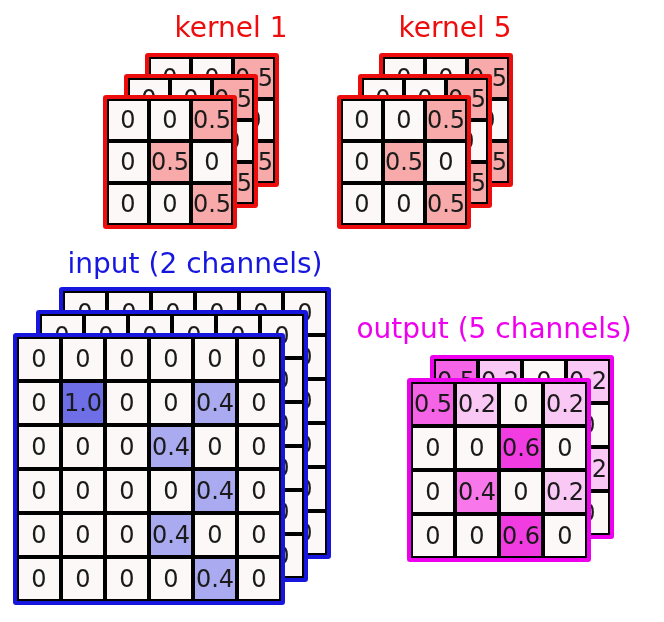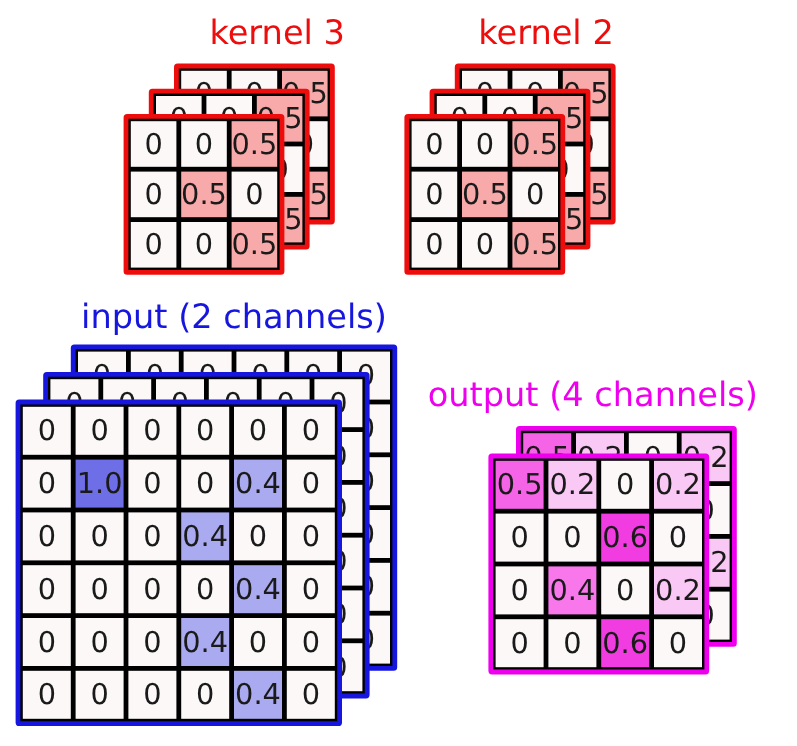--- a/index.html
+++ b/index.html
@@ -42,24 +42,24 @@
     line-height: 1;
     color: #1a1a1a;
     white-space: nowrap;
     overflow: visible;
   }
 </style>
 </head>
 <body>
 
 <div id="figure">
-  <div class="stack-title" style="left:231px; top:13px; color:#EE0D0D;">kernel 3</div>
-  <div class="stack-title" style="left:455px; top:13px; color:#EE0D0D;">kernel 2</div>
+  <div class="stack-title" style="left:231px; top:13px; color:#EE0D0D;">kernel 1</div>
+  <div class="stack-title" style="left:455px; top:13px; color:#EE0D0D;">kernel 5</div>
   <div class="stack-title" style="left:195px; top:249px; color:#1616DE;">input (2 channels)</div>
-  <div class="stack-title" style="left:494px; top:314px; color:#EE00EE;">output (4 channels)</div>
+  <div class="stack-title" style="left:494px; top:314px; color:#EE00EE;">output (5 channels)</div>
 
   <div id="stack-kernel1">
       <div class="layer" style="border-color: rgb(238, 13, 13); left: 145px; top: 53px; grid-template-columns: repeat(3, 38px); grid-auto-rows: 38px;">
         <div class="cell" style="background: rgb(252, 248, 248); color: rgb(26, 26, 26);">0</div>
         <div class="cell" style="background: rgb(252, 248, 248); color: rgb(26, 26, 26);">0</div>
         <div class="cell" style="background: rgb(248, 170, 170); color: rgb(26, 26, 26);">0.5</div>
         <div class="cell" style="background: rgb(252, 248, 248); color: rgb(26, 26, 26);">0</div>
         <div class="cell" style="background: rgb(248, 170, 170); color: rgb(26, 26, 26);">0.5</div>
         <div class="cell" style="background: rgb(252, 248, 248); color: rgb(26, 26, 26);">0</div>
         <div class="cell" style="background: rgb(252, 248, 248); color: rgb(26, 26, 26);">0</div>

